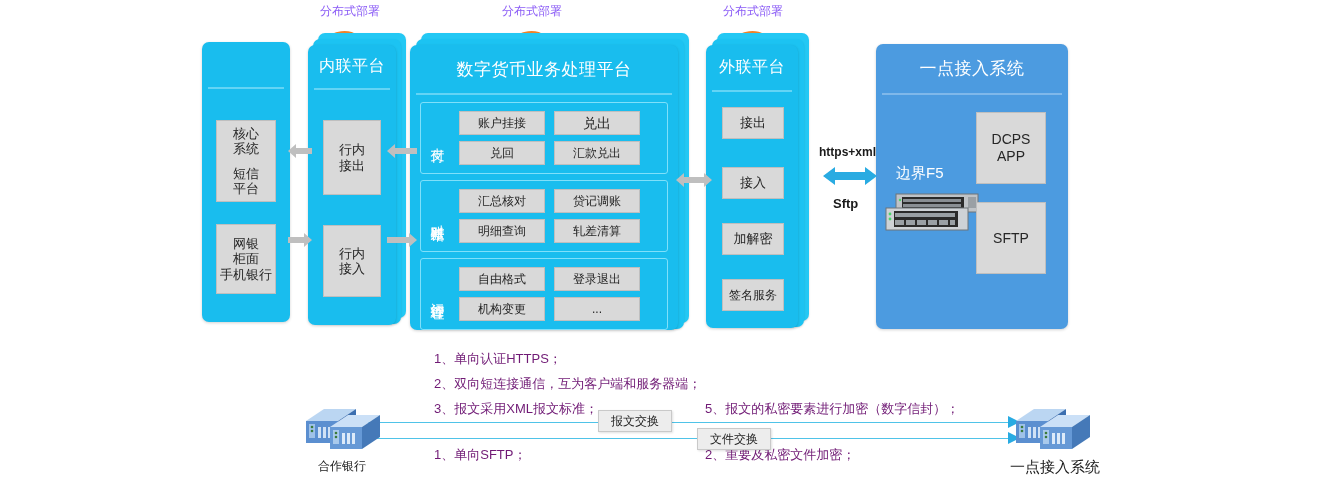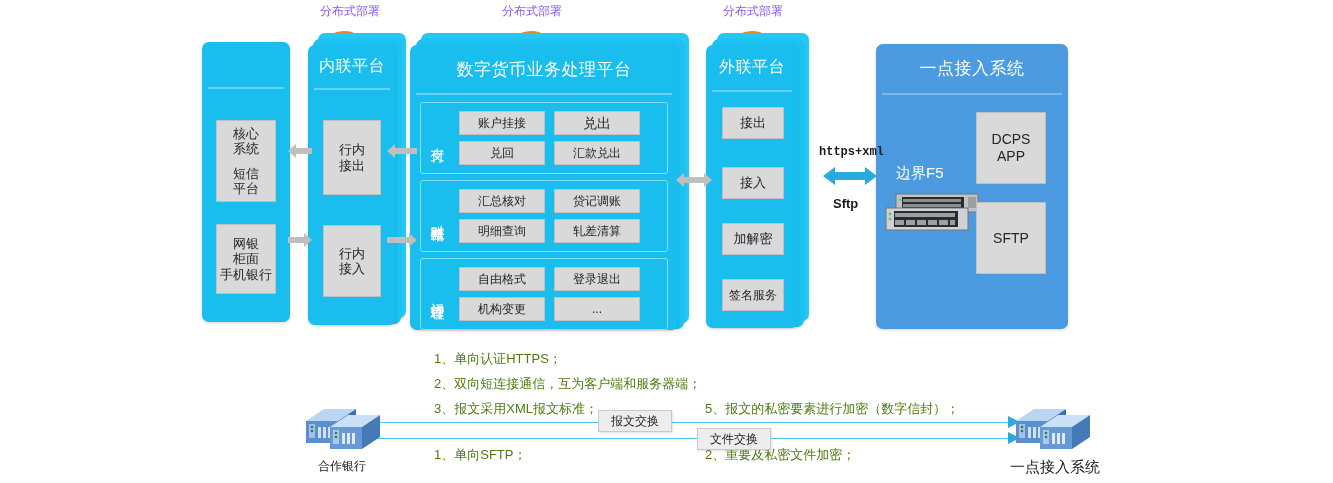--- a/index.html
+++ b/index.html
@@ -90,21 +90,21 @@
   .conn-label {
     position: absolute;
     color: #1a1a1a;
     white-space: nowrap;
     font-weight: bold;
   }
 
   
   .note {
     position: absolute;
-    color: #4d7c0f;
+    color: #701a75;
     white-space: nowrap;
     line-height: 1.0;
   }
   .hline { position: absolute; height: 1px; background: #4FC3E8; }
   .tagbox {
     position: absolute;
     background: #EDEDED;
     border: 1px solid #C9C9C9;
     color: #222;
     text-align: center;
@@ -322,21 +322,21 @@
       <polygon points="30,8 22,1 22,5 0,5 0,11 22,11 22,15" fill="#BFBFBF"></polygon>
     </svg>
   </div>
 
   <div class="garrow" style="left:676px; top:172px; width:36px; height:16px;">
     <svg width="36" height="16" viewBox="0 0 36 16">
       <polygon points="0,8 8,1 8,5 28,5 28,1 36,8 28,15 28,11 8,11 8,15" fill="#BFBFBF"></polygon>
     </svg>
   </div>
 
-  <div class="conn-label" style="left:819px; top:145px; font-size:12px;font-family:Liberation Mono, monospace;">https+xml</div>
+  <div class="conn-label" style="left:819px; top:145px; font-size:12px;">https+xml</div>
   <div class="carrow" style="left:823px; top:166px; width:54px; height:20px;">
     <svg width="54" height="20" viewBox="0 0 54 20">
       <polygon points="0,10 12,1 12,6 42,6 42,1 54,10 42,19 42,14 12,14 12,19" fill="#29ABE2"></polygon>
     </svg>
   </div>
   <div class="conn-label" style="left:833px; top:196px; font-size:13px;">Sftp</div>
 
   <div class="note" style="left:434px; top:352px; font-size:13px;">1、单向认证HTTPS；</div>
   <div class="note" style="left:434px; top:377px; font-size:13px;">2、双向短连接通信，互为客户端和服务器端；</div>
   <div class="note" style="left:434px; top:402px; font-size:13px;">3、报文采用XML报文标准；</div>

